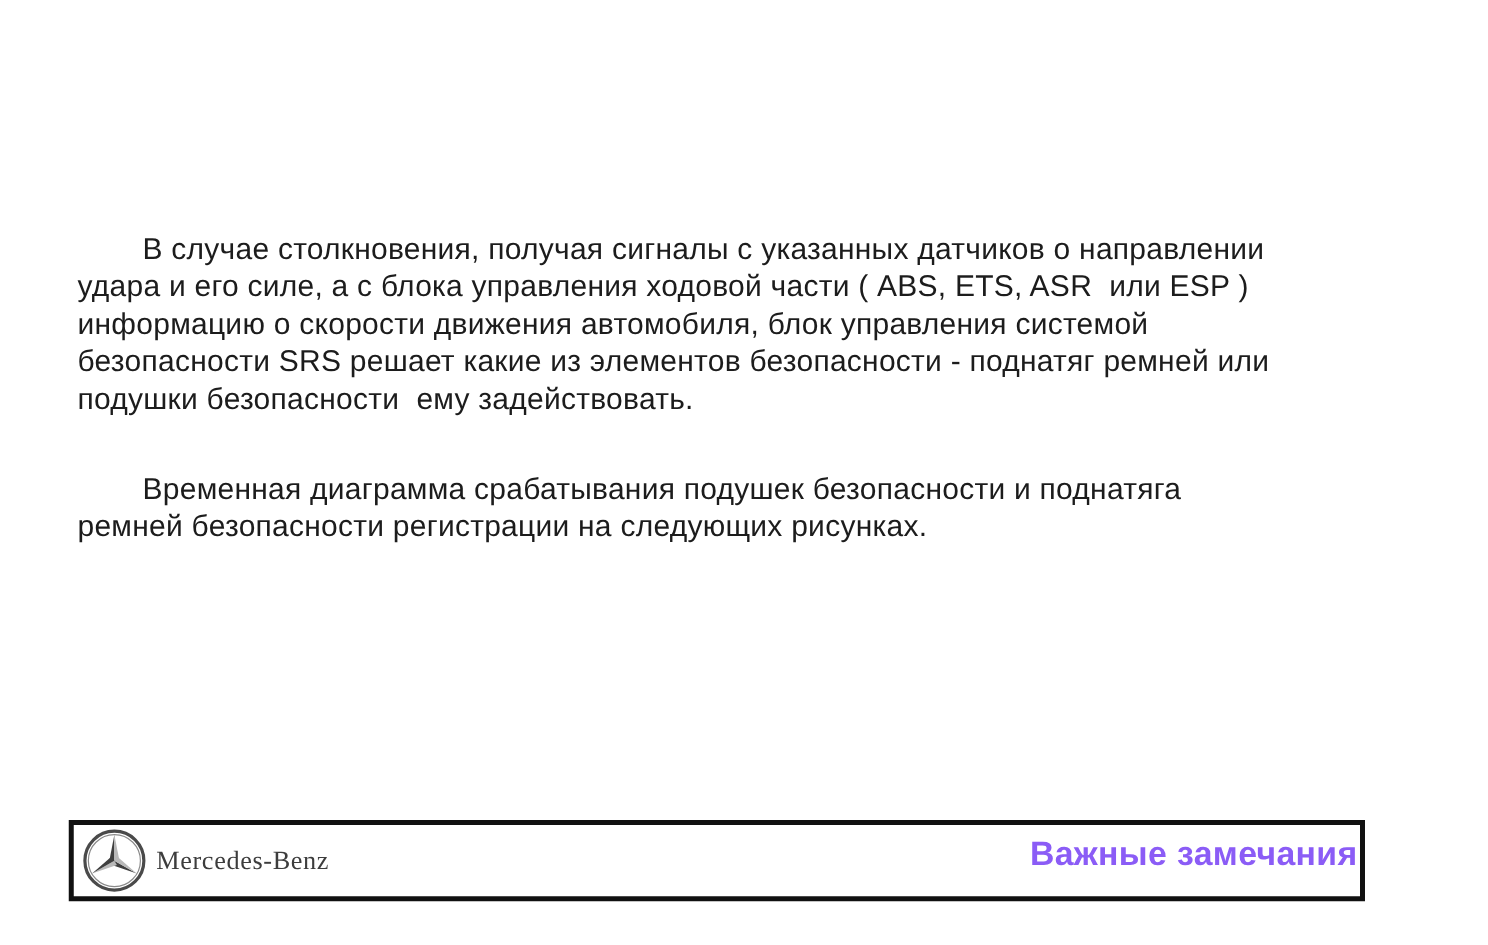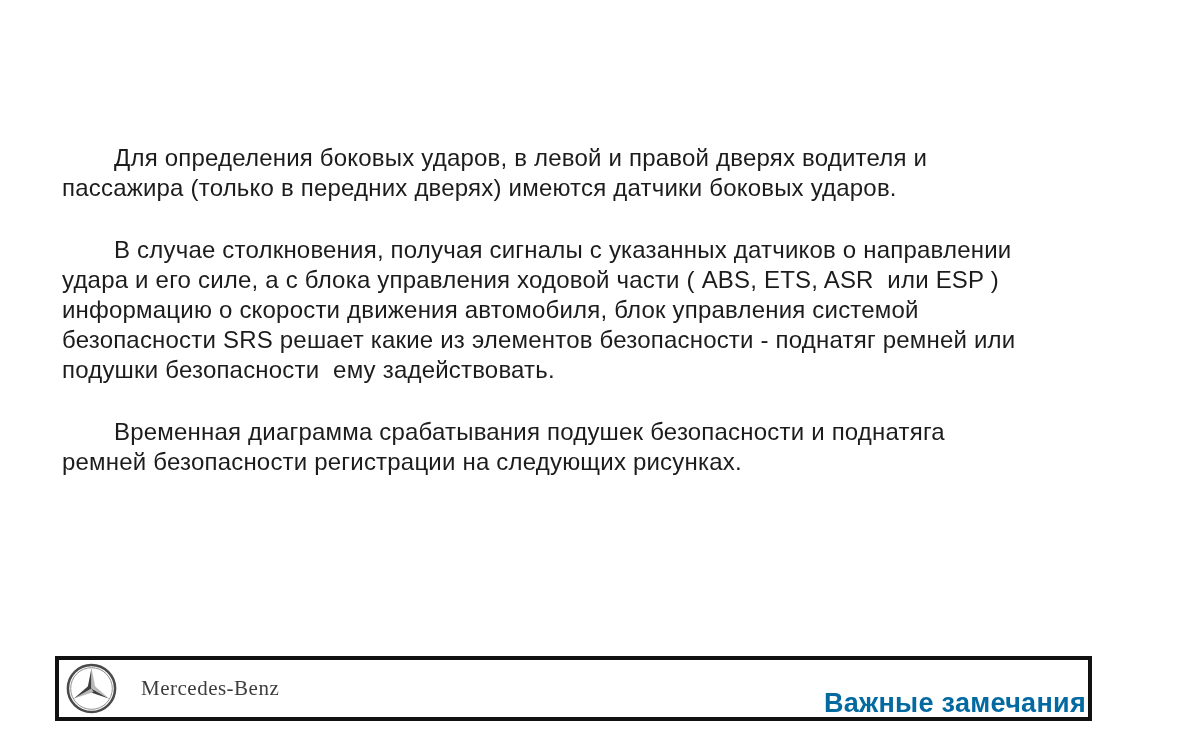--- a/index.html
+++ b/index.html
@@ -20,21 +20,21 @@
     line-height:30px;
     color:var(--text-color);
     letter-spacing:0.2px;
   }
   .text-block p{
     white-space:pre-wrap;
     text-indent:52px;
     margin:0;
   }
   .text-block p.gap{
-    margin-top:32px;
+    margin-top:42px;
   }
 
   .footer-bar{
     position:absolute;
     left:55px;
     top:656px;
     width:1037px;
     height:65px;
     border:4px solid var(--border-color);
     background:#ffffff;
@@ -45,40 +45,38 @@
     width:51px;
     height:51px;
     margin-left:7px;
     flex:0 0 auto;
   }
   .brand{
     font-family:"Liberation Serif",serif;
     font-size:21px;
     color:var(--brand-color);
     letter-spacing:0.5px;
-    margin-left:24px;
+    margin-left:8px;
   }
   .section-label{
     margin-left:auto;
     align-self:flex-end;
     font-weight:bold;
     font-size:27px;
     line-height:1;
-    color:#0369a1;
-    padding:0 2px 0 0;
+    color:#8b5cf6;
+    padding:0 2px 20px 0;
     letter-spacing:0.3px;
     white-space:nowrap;
   }
 </style>
 </head>
 <body>
 
 <div class="text-block">
-    <p>Для определения боковых ударов, в левой и правой дверях водителя и
-пассажира (только в передних дверях) имеются датчики боковых ударов.</p>
     <p class="gap">В случае столкновения, получая сигналы с указанных датчиков о направлении
 удара и его силе, а с блока управления ходовой части ( ABS, ETS, ASR  или ESP )
 информацию о скорости движения автомобиля, блок управления системой
 безопасности SRS решает какие из элементов безопасности - поднатяг ремней или
 подушки безопасности  ему задействовать.</p>
     <p class="gap">Временная диаграмма срабатывания подушек безопасности и поднатяга
 ремней безопасности регистрации на следующих рисунках.</p>
   </div>
 
 <div class="footer-bar">

